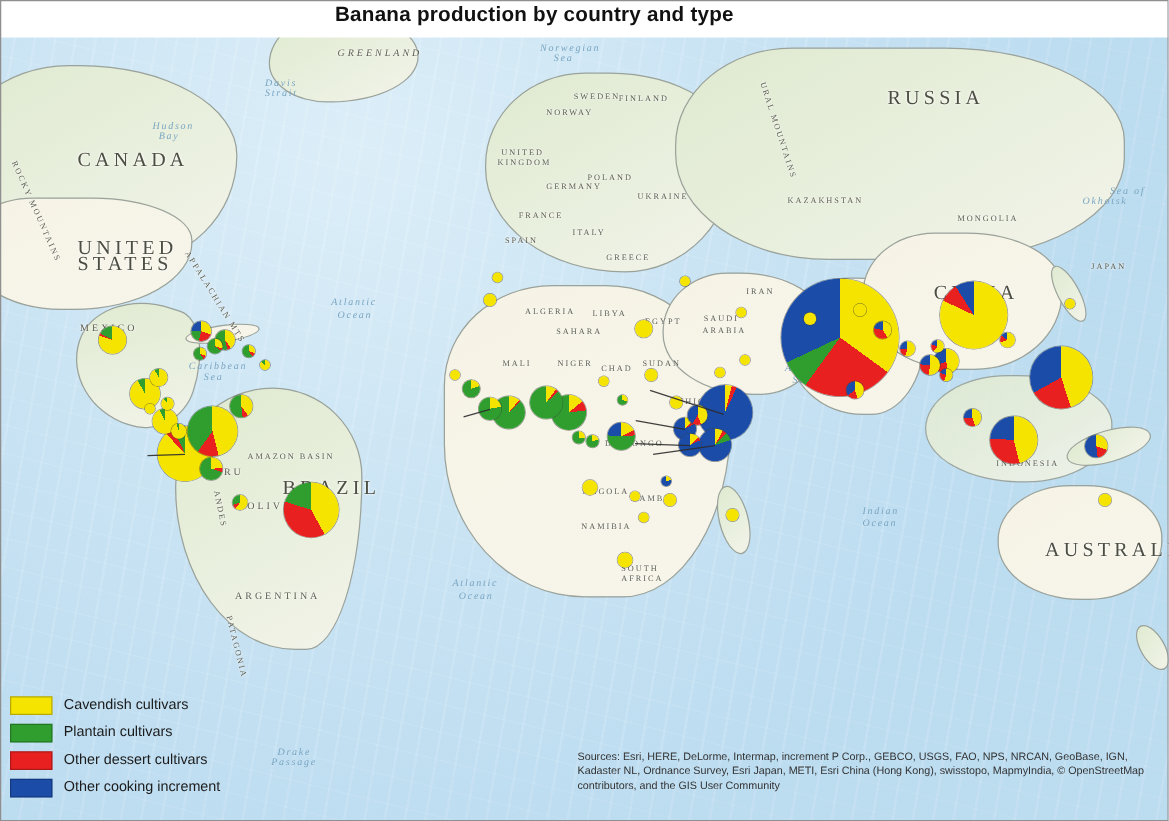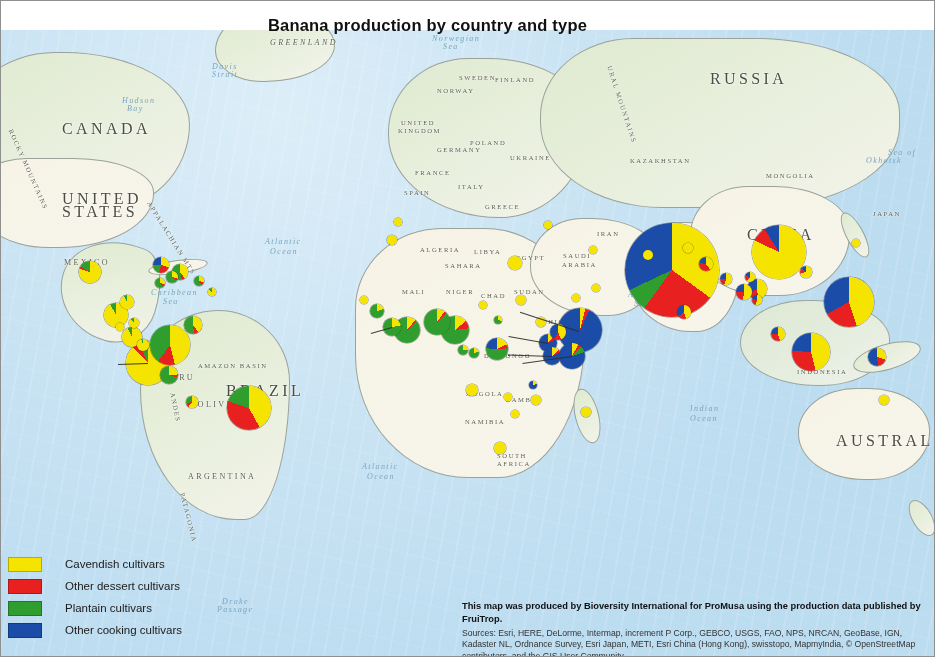--- a/index.html
+++ b/index.html
@@ -1,21 +1,21 @@
 <!DOCTYPE html>
 <html><head>
 <meta charset="utf-8">
 <style>
   html,body{margin:0;padding:0;background:#ffffff;}
   body{font-family:"Liberation Sans",sans-serif;}
   #root{position:relative;width:935px;height:657px;overflow:hidden;background:#cfe6f4;}
 
   
   #titlebar{position:absolute;left:0;top:0;width:935px;height:30px;background:#ffffff;z-index:60;}
-  #title{position:absolute;left:0;top:16px;width:855px;text-align:center;font-size:16.5px;font-weight:bold;color:#111;letter-spacing:.2px;}
+  #title{position:absolute;left:0;top:3px;width:855px;text-align:center;font-size:16.5px;font-weight:bold;color:#111;letter-spacing:.2px;}
 
   
   #map{position:absolute;left:0;top:0;width:935px;height:657px;}
   #ocean{position:absolute;inset:0;background:
       radial-gradient(circle at 30% 18%, #dceef8 0%, #c9e3f3 38%, #bcdcf0 70%),
       linear-gradient(180deg,#d5ebf7 0%, #c3e0f2 45%, #b9dcf0 100%);}
   .ocean-tex{position:absolute;inset:0;
       background-image:
         repeating-linear-gradient(100deg, rgba(255,255,255,.14) 0 2px, rgba(255,255,255,0) 2px 16px),
         repeating-linear-gradient(14deg, rgba(255,255,255,.10) 0 1px, rgba(255,255,255,0) 1px 22px);
@@ -35,21 +35,21 @@
   .lbl.rot{transform-origin:left top;}
 
   
   .pie{position:absolute;border-radius:50%;box-shadow:0 0 0 .6px rgba(60,60,60,.55);transform:translate(-50%,-50%);}
   .leader{position:absolute;background:#2b2b2b;height:1px;transform-origin:left center;opacity:.9;}
 
   
   #legend{position:absolute;left:8px;top:553px;z-index:40;}
   .lgrow{display:flex;align-items:center;height:22px;}
   .sw{width:34px;height:15px;margin-right:9px;border:1px solid rgba(0,0,0,.25);box-sizing:border-box;}
-  .lgtxt{font-size:11.5px;color:#1b1b1b;font-family:"Liberation Sans",sans-serif;margin-left:14px;}
+  .lgtxt{font-size:11.5px;color:#1b1b1b;font-family:"Liberation Sans",sans-serif;}
 
   
   #sizelegend{position:absolute;left:288px;top:545px;z-index:40;width:175px;height:108px;}
   #sl-title{position:absolute;left:0;top:0;font-size:11px;color:#111;font-weight:400;}
   .slcirc{position:absolute;border:1px solid #3a3a3a;border-radius:50%;background:transparent;}
   .slline{position:absolute;height:1px;background:#3a3a3a;}
   .sltxt{position:absolute;font-size:10px;font-weight:bold;color:#111;}
   #sl-foot{position:absolute;left:0;top:94px;font-size:9px;font-weight:bold;color:#111;}
 
   
@@ -247,33 +247,32 @@
   <div id="titlebar">
     <div id="title">Banana production by country and type</div>
   </div>
 
   <div id="legend">
       <div class="lgrow">
         <div class="sw" style="background: rgb(245, 228, 0);"></div>
         <div class="lgtxt">Cavendish cultivars</div>
       </div>
       <div class="lgrow">
+        <div class="sw" style="background: rgb(47, 158, 47);"></div>
+        <div class="lgtxt">Plantain cultivars</div>
+      </div>
+      <div class="lgrow">
         <div class="sw" style="background: rgb(232, 32, 32);"></div>
         <div class="lgtxt">Other dessert cultivars</div>
       </div>
       <div class="lgrow">
-        <div class="sw" style="background: rgb(47, 158, 47);"></div>
-        <div class="lgtxt">Plantain cultivars</div>
-      </div>
-      <div class="lgrow">
         <div class="sw" style="background: rgb(27, 77, 168);"></div>
-        <div class="lgtxt">Other cooking cultivars</div>
+        <div class="lgtxt">Other cooking increment</div>
       </div>
     </div>
 
 
   <div id="credits">
-    <div id="cred-main">This map was produced by Bioversity International for ProMusa using the production data published by FruiTrop.</div>
     <div id="cred-src">Sources: Esri, HERE, DeLorme, Intermap, increment P Corp., GEBCO, USGS, FAO, NPS, NRCAN, GeoBase, IGN, Kadaster NL, Ordnance Survey, Esri Japan, METI, Esri China (Hong Kong), swisstopo, MapmyIndia, © OpenStreetMap contributors, and the GIS User Community</div>
   </div>
 
   <div id="frame"></div>
 </div>
 
 </body></html>

